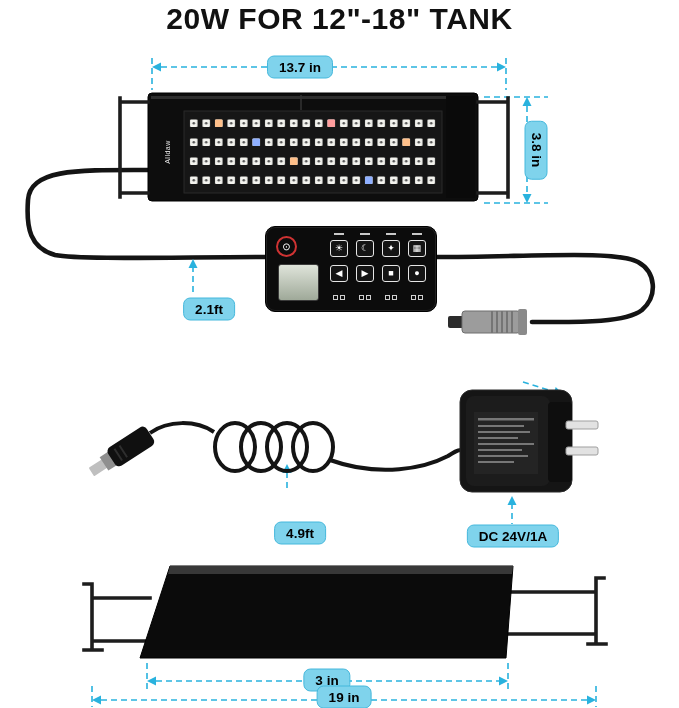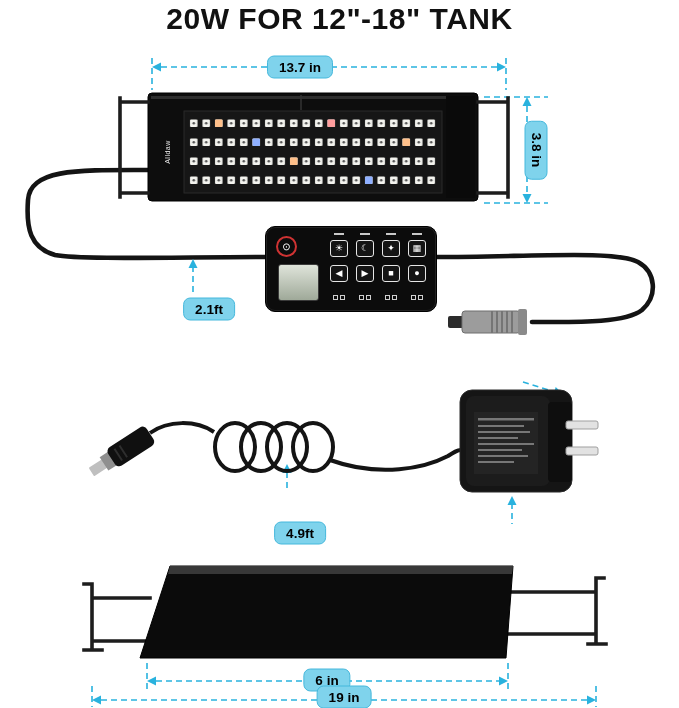--- a/index.html
+++ b/index.html
@@ -220,16 +220,17 @@
           <i></i>
           <i></i>
         </span>
     </div>
   </div>
 
   <div class="dim-label" style="left:300px; top:67px;">13.7 in</div>
   <div class="dim-label rot" style="left:536px; top:150px;">3.8 in</div>
   <div class="dim-label" style="left:209px; top:309px;">2.1ft</div>
   <div class="dim-label" style="left:300px; top:501px;margin-top:32px;">4.9ft</div>
-  <div class="dim-label" style="left:327px; top:680px;">6 in</div>
+  <div class="dim-label" style="left:513px; top:536px;">DC 24V/1A</div>
+  <div class="dim-label" style="left:327px; top:680px;">3 in</div>
   <div class="dim-label" style="left:344px; top:697px;">19 in</div>
 
 </div>
 
 </body></html>

